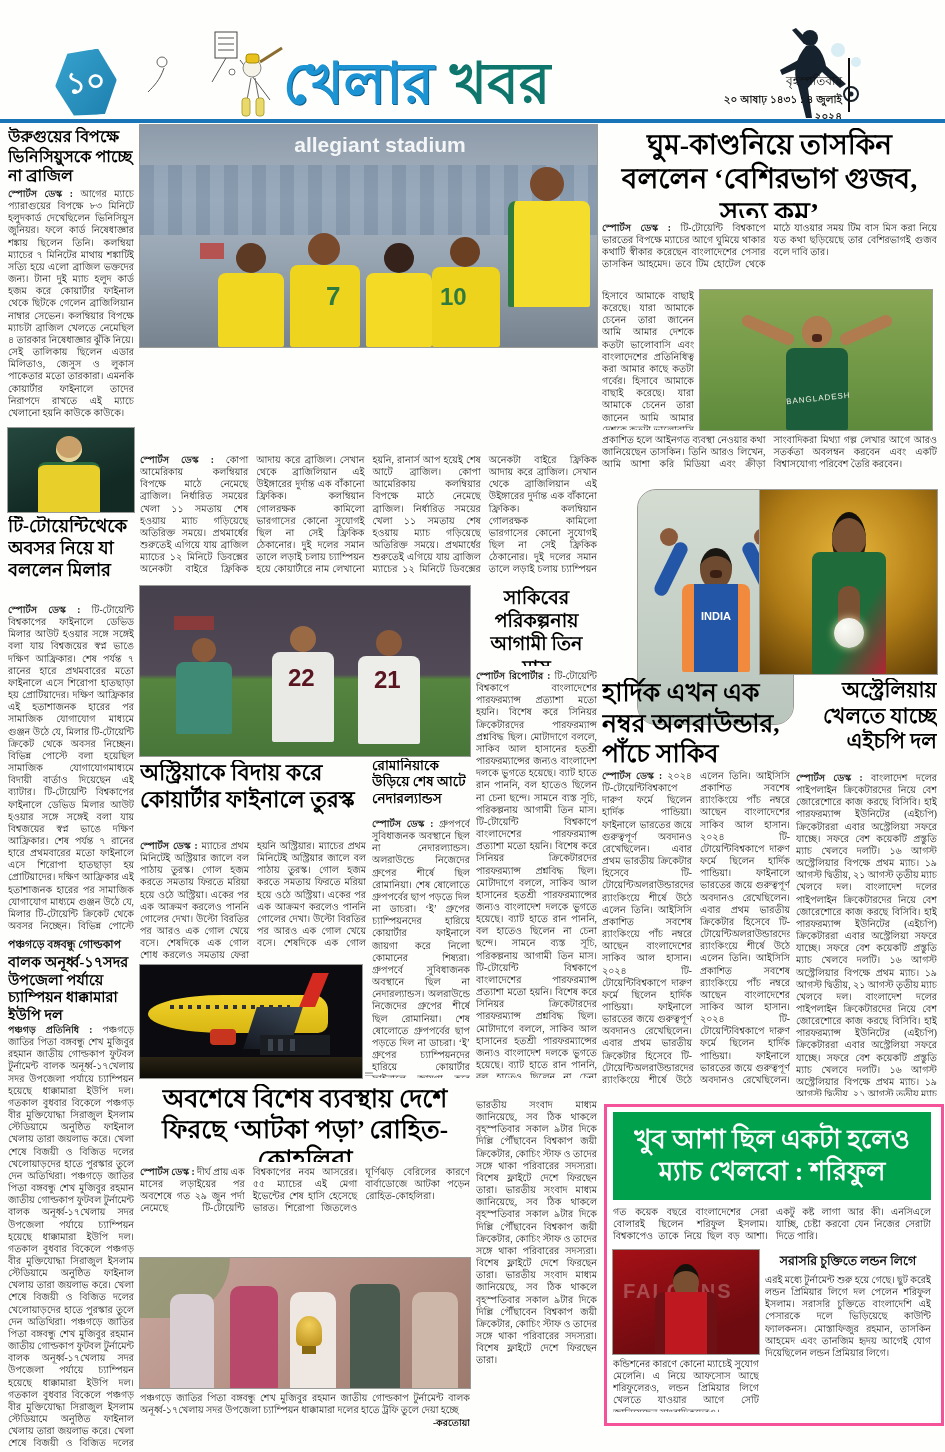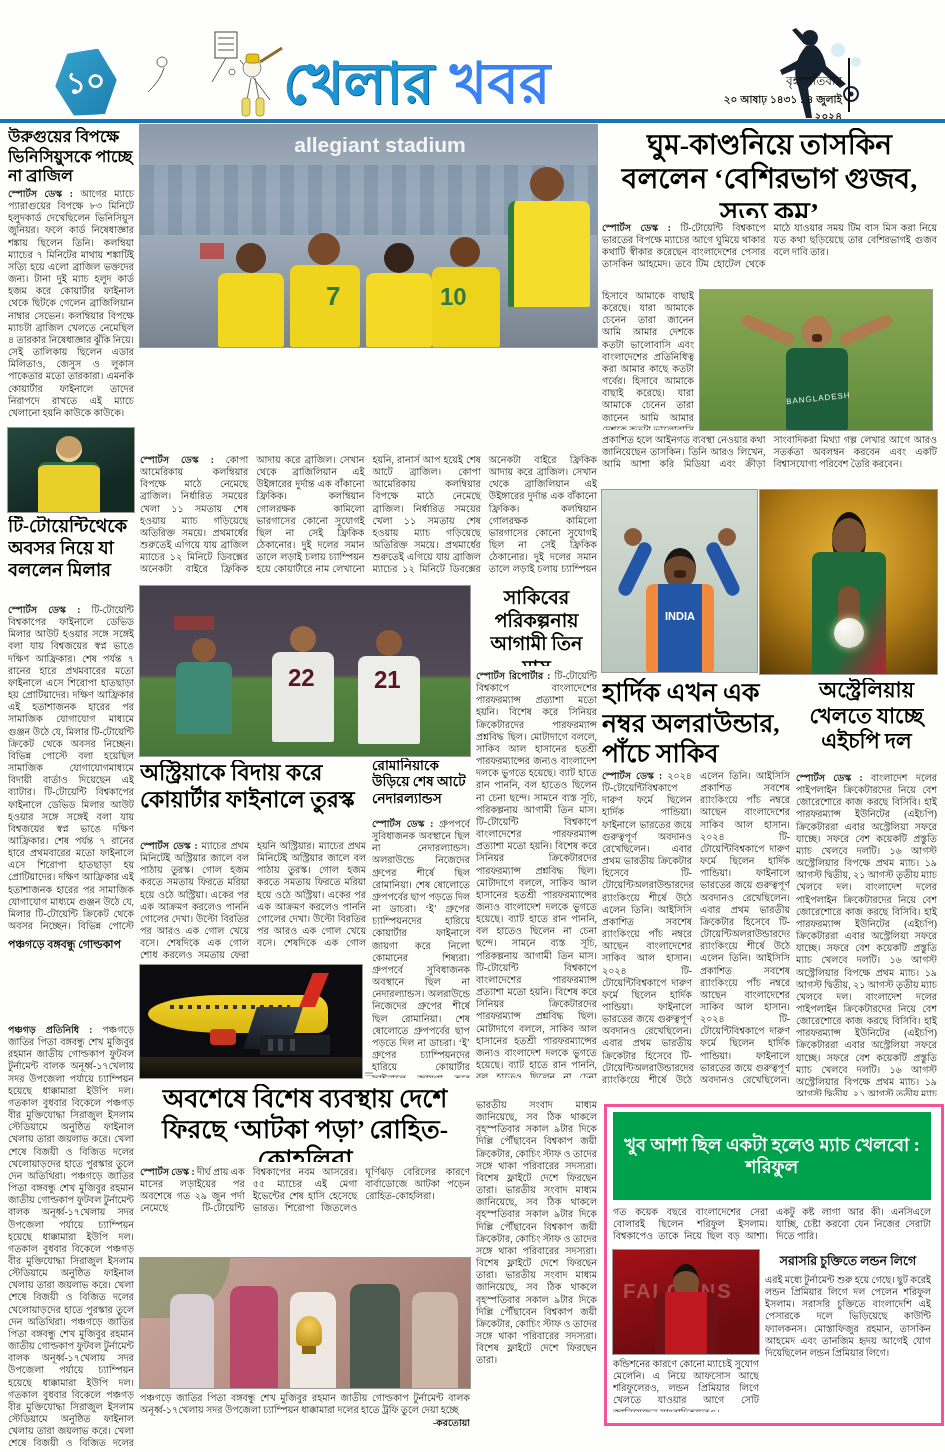--- a/index.html
+++ b/index.html
@@ -16,21 +16,21 @@
   .cols3{column-count:3;column-gap:8px;}
   .cols4{column-count:4;column-gap:8px;}
   .photo{outline:1px solid #9a9a96;}
   .cap{font-size:9.5px;line-height:1.3;color:#222;}
   
   .hex{clip-path:polygon(25% 3%,75% 0%,100% 50%,75% 100%,25% 97%,0% 50%);
        background:linear-gradient(135deg,#37a3cf,#1d7fae);color:#fff;display:flex;
        align-items:center;justify-content:center;font-weight:bold;font-size:30px;
        transform:rotate(-6deg);font-family:"Liberation Sans",sans-serif;}
   .logo-blue{color:#1c93d2;text-shadow:1px 1px 0 #0d5f8d;}
-  .logo-black{color:#3b82f6;}
+  .logo-black{color:#0f766e;}
   .blue-rule{background:#1a74b8;}
   .figure .head{position:absolute;border-radius:50%;}
   .figure .torso{position:absolute;border-radius:8px 8px 2px 2px;}
   .vtxt{writing-mode:vertical-rl;transform:rotate(180deg);font-size:7.5px;color:#555;}
   .greenbox{background:#00a14d;color:#fff;display:flex;align-items:center;justify-content:center;
             font-weight:bold;text-align:center;line-height:1.25;}
   .pinkbox{border:3px solid #f4539a;background:#fff;}
   .kicker{font-weight:bold;font-size:11px;}
   .subhead{font-weight:bold;font-size:12.5px;text-align:center;}
   .num{position:absolute;font-family:"Liberation Sans",sans-serif;font-weight:bold;}
@@ -96,20 +96,21 @@
     <div class="torso" style="left:30px;top:34px;width:62px;height:50px;background:#e9cf2a;border-top:3px solid #2a6b3f;"></div>
   </div>
 
   <div class="abs hl clip" style="left:8px;top:516px;width:126px;height:84px;font-size:18px;">টি-টোয়েন্টিথেকে অবসর নিয়ে যা বললেন মিলার</div>
   <div class="abs body-txt just clip" style="left:8px;top:604px;width:126px;height:328px;">
     <span class="byline">স্পোর্টস ডেস্ক :</span>
     <span>টি-টোয়েন্টি বিশ্বকাপের ফাইনালে ডেভিড মিলার আউট হওয়ার সঙ্গে সঙ্গেই বলা যায় বিশ্বজয়ের স্বপ্ন ভাঙে দক্ষিণ আফ্রিকার। শেষ পর্যন্ত ৭ রানের হারে প্রথমবারের মতো ফাইনালে এসে শিরোপা হাতছাড়া হয় প্রোটিয়াদের। দক্ষিণ আফ্রিকার এই হতাশাজনক হারের পর সামাজিক যোগাযোগ মাধ্যমে গুঞ্জন উঠে যে, মিলার টি-টোয়েন্টি ক্রিকেট থেকে অবসর নিচ্ছেন। বিভিন্ন পোস্টে বলা হয়েছিল সামাজিক যোগাযোগমাধ্যমে বিদায়ী বার্তাও দিয়েছেন এই ব্যাটার। টি-টোয়েন্টি বিশ্বকাপের ফাইনালে ডেভিড মিলার আউট হওয়ার সঙ্গে সঙ্গেই বলা যায় বিশ্বজয়ের স্বপ্ন ভাঙে দক্ষিণ আফ্রিকার। শেষ পর্যন্ত ৭ রানের হারে প্রথমবারের মতো ফাইনালে এসে শিরোপা হাতছাড়া হয় প্রোটিয়াদের। দক্ষিণ আফ্রিকার এই হতাশাজনক হারের পর সামাজিক যোগাযোগ মাধ্যমে গুঞ্জন উঠে যে, মিলার টি-টোয়েন্টি ক্রিকেট থেকে অবসর নিচ্ছেন। বিভিন্ন পোস্টে বলা হয়েছিল সামাজিক যোগাযোগমাধ্যমে বিদায়ী বার্তাও দিয়েছেন এই ব্যাটার।</span>
   </div>
 
   <div class="abs kicker clip" style="left:8px;top:936px;width:126px;height:16px;">পঞ্চগড়ে বঙ্গবন্ধু গোল্ডকাপ</div>
+  <div class="abs hl clip" style="left:8px;top:954px;width:126px;height:66px;font-size:14.5px;">বালক অনূর্ধ্ব-১৭সদর উপজেলা পর্যায়ে চ্যাম্পিয়ন ধাক্কামারা ইউপি দল</div>
   <div class="abs body-txt just clip" style="left:8px;top:1024px;width:126px;height:422px;">
     <span class="byline">পঞ্চগড় প্রতিনিধি :</span>
     <span>পঞ্চগড়ে জাতির পিতা বঙ্গবন্ধু শেখ মুজিবুর রহমান জাতীয় গোল্ডকাপ ফুটবল টুর্নামেন্ট বালক অনূর্ধ্ব-১৭খেলায় সদর উপজেলা পর্যায়ে চ্যাম্পিয়ন হয়েছে ধাক্কামারা ইউপি দল। গতকাল বুধবার বিকেলে পঞ্চগড় বীর মুক্তিযোদ্ধা সিরাজুল ইসলাম স্টেডিয়ামে অনুষ্ঠিত ফাইনাল খেলায় তারা জয়লাভ করে। খেলা শেষে বিজয়ী ও বিজিত দলের খেলোয়াড়দের হাতে পুরস্কার তুলে দেন অতিথিরা। পঞ্চগড়ে জাতির পিতা বঙ্গবন্ধু শেখ মুজিবুর রহমান জাতীয় গোল্ডকাপ ফুটবল টুর্নামেন্ট বালক অনূর্ধ্ব-১৭খেলায় সদর উপজেলা পর্যায়ে চ্যাম্পিয়ন হয়েছে ধাক্কামারা ইউপি দল। গতকাল বুধবার বিকেলে পঞ্চগড় বীর মুক্তিযোদ্ধা সিরাজুল ইসলাম স্টেডিয়ামে অনুষ্ঠিত ফাইনাল খেলায় তারা জয়লাভ করে। খেলা শেষে বিজয়ী ও বিজিত দলের খেলোয়াড়দের হাতে পুরস্কার তুলে দেন অতিথিরা। পঞ্চগড়ে জাতির পিতা বঙ্গবন্ধু শেখ মুজিবুর রহমান জাতীয় গোল্ডকাপ ফুটবল টুর্নামেন্ট বালক অনূর্ধ্ব-১৭খেলায় সদর উপজেলা পর্যায়ে চ্যাম্পিয়ন হয়েছে ধাক্কামারা ইউপি দল। গতকাল বুধবার বিকেলে পঞ্চগড় বীর মুক্তিযোদ্ধা সিরাজুল ইসলাম স্টেডিয়ামে অনুষ্ঠিত ফাইনাল খেলায় তারা জয়লাভ করে। খেলা শেষে বিজয়ী ও বিজিত দলের খেলোয়াড়দের হাতে পুরস্কার তুলে দেন অতিথিরা।</span>
   </div>
 
   <div class="abs photo clip" style="left:140px;top:125px;width:457px;height:222px;background:linear-gradient(180deg,#8d9aa9 0%,#aab6c2 34%,#97a4b1 60%,#77848f 100%);">
     <div class="abs" style="left:0;top:40px;width:457px;height:70px;background:repeating-linear-gradient(90deg,#6f87a0 0 14px,#8ba1b8 14px 28px);opacity:0.55;"></div>
     <div class="abs" style="left:90px;top:8px;width:300px;text-align:center;color:#fff;font-weight:bold;font-size:21px;font-family:'Liberation Sans',sans-serif;opacity:0.9;">allegiant stadium</div>
     <div class="abs" style="left:60px;top:118px;width:24px;height:16px;background:#c03028;opacity:0.7;"></div>
     <div class="abs figure" style="left:0;top:0;width:457px;height:222px;">
@@ -214,21 +215,21 @@
     <div class="abs" style="left:112px;top:44px;width:10px;height:8px;background:#4a2418;border-radius:40%;"></div>
     <div class="torso" style="left:86px;top:58px;width:62px;height:82px;background:#1c5e3c;"></div>
     <div class="abs" style="left:40px;top:34px;width:56px;height:12px;background:#b07b4f;border-radius:6px;transform:rotate(24deg);"></div>
     <div class="abs" style="left:138px;top:34px;width:56px;height:12px;background:#b07b4f;border-radius:6px;transform:rotate(-24deg);"></div>
     <div class="abs center" style="left:86px;top:104px;width:62px;color:#f5f1e2;font-size:8px;font-family:'Liberation Sans',sans-serif;letter-spacing:1px;transform:rotate(-6deg);">BANGLADESH</div>
   </div>
   <div class="abs body-txt just clip cols2" style="left:602px;top:434px;width:335px;height:52px;">
     <span>প্রকাশিত হলে আইনগত ব্যবস্থা নেওয়ার কথা জানিয়েছেন তাসকিন। তিনি আরও লিখেন, আমি আশা করি মিডিয়া এবং ক্রীড়া সাংবাদিকরা মিথ্যা গল্প লেখার আগে আরও সতর্কতা অবলম্বন করবেন এবং একটি বিশ্বাসযোগ্য পরিবেশ তৈরি করবেন।</span>
   </div>
 
-  <div class="abs photo clip figure" style="left:602px;top:490px;width:155px;height:182px;background:linear-gradient(180deg,#d4dcd2,#b9c6bd);">
+  <div class="abs photo clip figure" style="left:638px;top:490px;width:155px;height:234px;background:linear-gradient(180deg,#d4dcd2,#b9c6bd);border-radius:18px;">
     <div class="abs" style="left:26px;top:50px;width:14px;height:58px;background:#2456a8;border-radius:7px;transform:rotate(26deg);"></div>
     <div class="abs" style="left:114px;top:50px;width:14px;height:58px;background:#2456a8;border-radius:7px;transform:rotate(-26deg);"></div>
     <div class="abs" style="left:22px;top:38px;width:18px;height:18px;background:#8a5a3b;border-radius:50%;"></div>
     <div class="abs" style="left:116px;top:38px;width:18px;height:18px;background:#8a5a3b;border-radius:50%;"></div>
     <div class="head" style="left:62px;top:58px;width:32px;height:34px;background:#6e4a30;border-top:8px solid #1a1612;"></div>
     <div class="abs" style="left:72px;top:80px;width:12px;height:8px;background:#3a1f12;border-radius:40%;"></div>
     <div class="torso" style="left:44px;top:94px;width:68px;height:88px;background:linear-gradient(90deg,#f18a3d 0 12px,#2456a8 12px 56px,#f18a3d 56px);"></div>
     <div class="abs center" style="left:44px;top:120px;width:68px;color:#fff;font-weight:bold;font-size:11px;font-family:'Liberation Sans',sans-serif;">INDIA</div>
   </div>
 
@@ -238,28 +239,28 @@
     <div class="abs" style="left:78px;top:96px;width:22px;height:46px;background:#7a5233;border-radius:10px;"></div>
     <div class="abs" style="left:74px;top:128px;width:30px;height:30px;background:radial-gradient(circle at 35% 30%,#fdfdf8,#d8d8cc);border-radius:50%;box-shadow:0 0 8px rgba(255,240,180,0.8);"></div>
   </div>
 
   <div class="abs hl clip" style="left:602px;top:678px;width:188px;height:86px;font-size:25px;">হার্দিক এখন এক নম্বর অলরাউন্ডার, পাঁচে সাকিব</div>
   <div class="abs body-txt just clip cols2" style="left:602px;top:770px;width:188px;height:326px;">
     <span class="byline">স্পোর্টস ডেস্ক :</span>
     <span>২০২৪ টি-টোয়েন্টিবিশ্বকাপে দারুণ ফর্মে ছিলেন হার্দিক পান্ডিয়া। ফাইনালে ভারতের জয়ে গুরুত্বপূর্ণ অবদানও রেখেছিলেন। এবার প্রথম ভারতীয় ক্রিকেটার হিসেবে টি-টোয়েন্টিঅলরাউন্ডারদের র‌্যাংকিংয়ে শীর্ষে উঠে এলেন তিনি। আইসিসি প্রকাশিত সবশেষ র‌্যাংকিংয়ে পাঁচ নম্বরে আছেন বাংলাদেশের সাকিব আল হাসান। ২০২৪ টি-টোয়েন্টিবিশ্বকাপে দারুণ ফর্মে ছিলেন হার্দিক পান্ডিয়া। ফাইনালে ভারতের জয়ে গুরুত্বপূর্ণ অবদানও রেখেছিলেন। এবার প্রথম ভারতীয় ক্রিকেটার হিসেবে টি-টোয়েন্টিঅলরাউন্ডারদের র‌্যাংকিংয়ে শীর্ষে উঠে এলেন তিনি। আইসিসি প্রকাশিত সবশেষ র‌্যাংকিংয়ে পাঁচ নম্বরে আছেন বাংলাদেশের সাকিব আল হাসান। ২০২৪ টি-টোয়েন্টিবিশ্বকাপে দারুণ ফর্মে ছিলেন হার্দিক পান্ডিয়া। ফাইনালে ভারতের জয়ে গুরুত্বপূর্ণ অবদানও রেখেছিলেন। এবার প্রথম ভারতীয় ক্রিকেটার হিসেবে টি-টোয়েন্টিঅলরাউন্ডারদের র‌্যাংকিংয়ে শীর্ষে উঠে এলেন তিনি। আইসিসি প্রকাশিত সবশেষ র‌্যাংকিংয়ে পাঁচ নম্বরে আছেন বাংলাদেশের সাকিব আল হাসান। ২০২৪ টি-টোয়েন্টিবিশ্বকাপে দারুণ ফর্মে ছিলেন হার্দিক পান্ডিয়া। ফাইনালে ভারতের জয়ে গুরুত্বপূর্ণ অবদানও রেখেছিলেন। এবার প্রথম ভারতীয় ক্রিকেটার হিসেবে টি-টোয়েন্টিঅলরাউন্ডারদের র‌্যাংকিংয়ে শীর্ষে উঠে এলেন তিনি। আইসিসি প্রকাশিত সবশেষ র‌্যাংকিংয়ে পাঁচ নম্বরে আছেন বাংলাদেশের সাকিব আল হাসান।</span>
   </div>
 
-  <div class="abs hl center clip" style="left:796px;top:678px;width:141px;height:90px;font-size:21px;">অস্ট্রেলিয়ায় খেলতে যাচ্ছে এইচপি দল</div>
+  <div class="abs hl center clip" style="left:796px;top:678px;width:141px;height:90px;font-size:21px;text-align:right;">অস্ট্রেলিয়ায় খেলতে যাচ্ছে এইচপি দল</div>
   <div class="abs body-txt just clip" style="left:796px;top:772px;width:141px;height:324px;">
     <span class="byline">স্পোর্টস ডেস্ক :</span>
     <span>বাংলাদেশ দলের পাইপলাইন ক্রিকেটারদের নিয়ে বেশ জোরেশোরে কাজ করছে বিসিবি। হাই পারফরম্যান্স ইউনিটের (এইচপি) ক্রিকেটাররা এবার অস্ট্রেলিয়া সফরে যাচ্ছে। সফরে বেশ কয়েকটি প্রস্তুতি ম্যাচ খেলবে দলটি। ১৬ আগস্ট অস্ট্রেলিয়ার বিপক্ষে প্রথম ম্যাচ। ১৯ আগস্ট দ্বিতীয়, ২১ আগস্ট তৃতীয় ম্যাচ খেলবে দল। বাংলাদেশ দলের পাইপলাইন ক্রিকেটারদের নিয়ে বেশ জোরেশোরে কাজ করছে বিসিবি। হাই পারফরম্যান্স ইউনিটের (এইচপি) ক্রিকেটাররা এবার অস্ট্রেলিয়া সফরে যাচ্ছে। সফরে বেশ কয়েকটি প্রস্তুতি ম্যাচ খেলবে দলটি। ১৬ আগস্ট অস্ট্রেলিয়ার বিপক্ষে প্রথম ম্যাচ। ১৯ আগস্ট দ্বিতীয়, ২১ আগস্ট তৃতীয় ম্যাচ খেলবে দল। বাংলাদেশ দলের পাইপলাইন ক্রিকেটারদের নিয়ে বেশ জোরেশোরে কাজ করছে বিসিবি। হাই পারফরম্যান্স ইউনিটের (এইচপি) ক্রিকেটাররা এবার অস্ট্রেলিয়া সফরে যাচ্ছে। সফরে বেশ কয়েকটি প্রস্তুতি ম্যাচ খেলবে দলটি। ১৬ আগস্ট অস্ট্রেলিয়ার বিপক্ষে প্রথম ম্যাচ। ১৯ আগস্ট দ্বিতীয়, ২১ আগস্ট তৃতীয় ম্যাচ খেলবে দল।</span>
   </div>
 
   <div class="abs pinkbox" style="left:604px;top:1104px;width:334px;height:316px;"></div>
-  <div class="abs greenbox clip" style="left:613px;top:1112px;width:318px;height:88px;font-size:18px;">খুব আশা ছিল একটা হলেও ম্যাচ খেলবো : শরিফুল</div>
+  <div class="abs greenbox clip" style="left:613px;top:1112px;width:318px;height:88px;font-size:26px;">খুব আশা ছিল একটা হলেও ম্যাচ খেলবো : শরিফুল</div>
   <div class="abs body-txt just clip cols2" style="left:613px;top:1206px;width:318px;height:42px;">
     <span>গত কয়েক বছরে বাংলাদেশের সেরা বোলারই ছিলেন শরিফুল ইসলাম। বিশ্বকাপেও তাকে নিয়ে ছিল বড় আশা। একটু কষ্ট লাগা আর কী। এনসিএলে যাচ্ছি, চেষ্টা করবো যেন নিজের সেরাটা দিতে পারি।</span>
   </div>
   <div class="abs photo clip figure" style="left:613px;top:1250px;width:146px;height:104px;background:linear-gradient(160deg,#a51016,#6e0b10 75%);">
     <div class="abs" style="left:10px;top:30px;width:136px;color:#fff;opacity:0.25;font-weight:bold;font-size:20px;font-family:'Liberation Sans',sans-serif;letter-spacing:2px;">FALCONS</div>
     <div class="head" style="left:60px;top:14px;width:26px;height:28px;background:#7a4e30;border-top:7px solid #14100c;"></div>
     <div class="torso" style="left:42px;top:42px;width:62px;height:62px;background:linear-gradient(90deg,#6e1014 0 10px,#c01820 10px 52px,#6e1014 52px);"></div>
   </div>
   <div class="abs body-txt just clip" style="left:613px;top:1358px;width:146px;height:54px;">
     <span>কন্ডিশনের কারণে কোনো ম্যাচেই সুযোগ মেলেনি। এ নিয়ে আফসোস আছে শরিফুলেরও, লন্ডন প্রিমিয়ার লিগে খেলতে যাওয়ার আগে সেটি জানিয়েছেন সাংবাদিকদেরও।</span>

